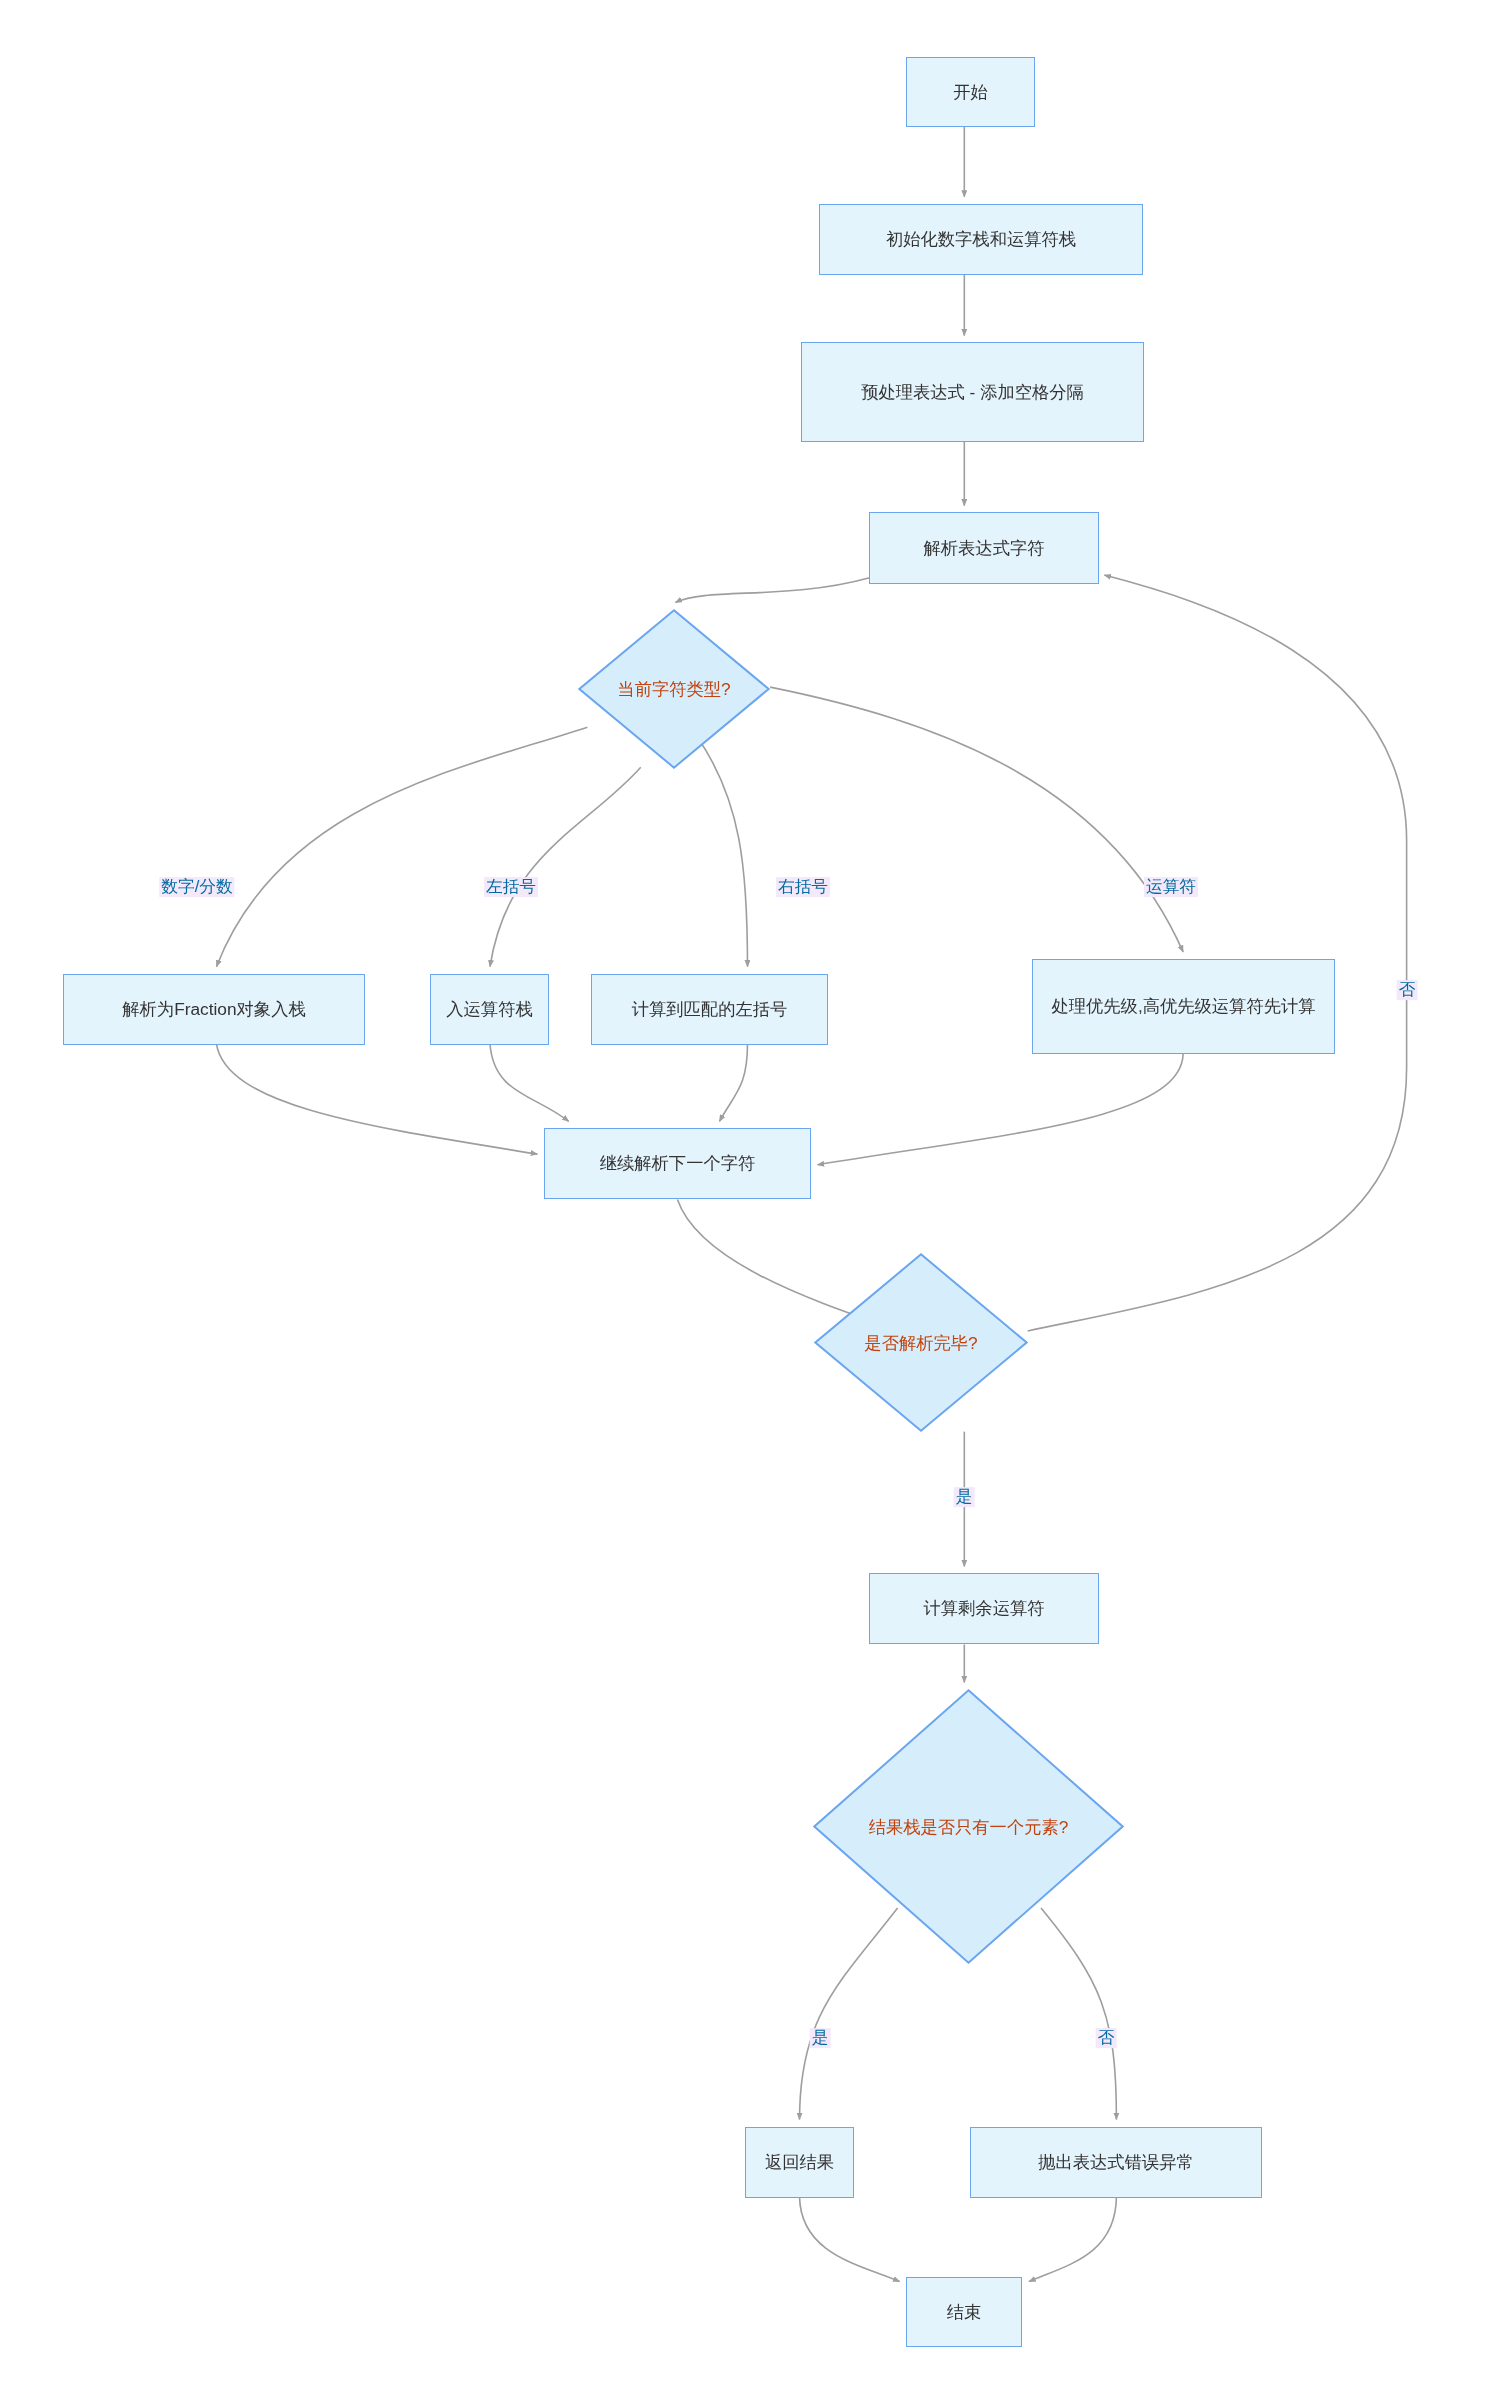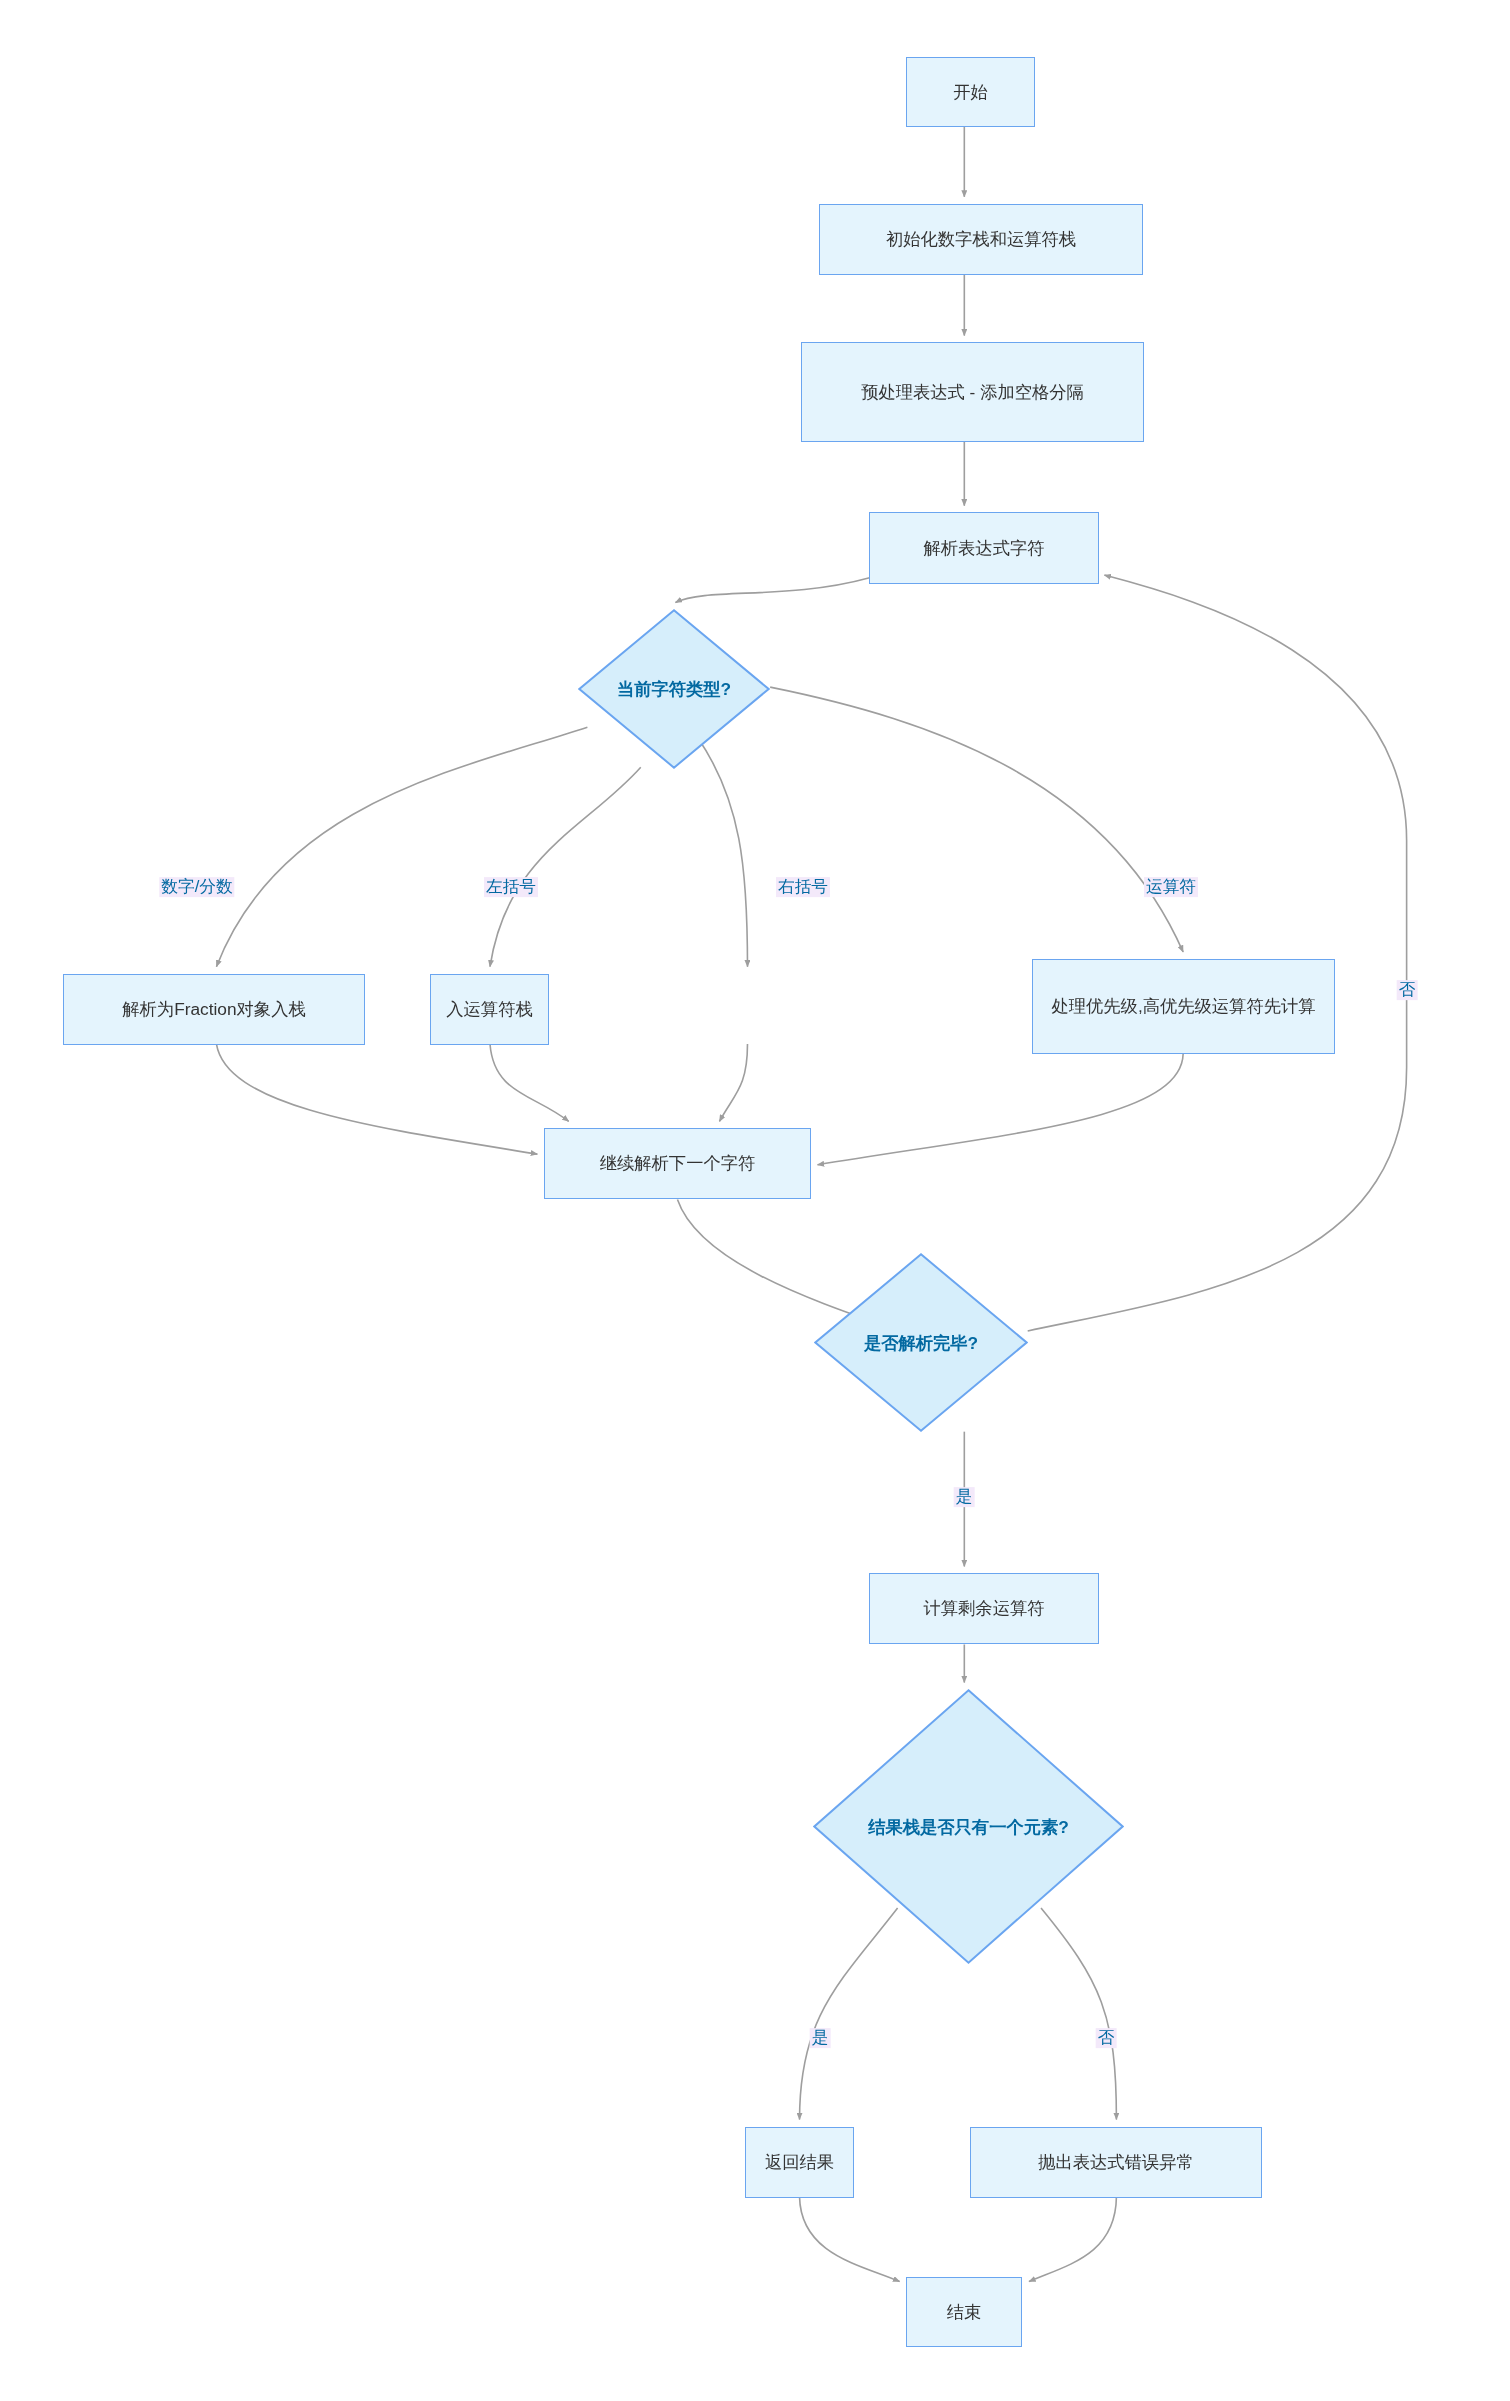--- a/index.html
+++ b/index.html
@@ -51,25 +51,24 @@
   .node-diamond-shape {
     position: absolute;
     left: 0;
     top: 0;
     width: 100%;
     height: 100%;
   }
   .node-diamond-label {
     position: relative;
     z-index: 2;
-    color: #0369a1;
+    color: #c2410c;
     font-size: 17.3px;
     white-space: nowrap;
     text-align: center;
-    font-weight: bold;
   }
   .edge-label {
     position: absolute;
     background: #f3e9fa;
     color: #0369a1;
     font-size: 16.7px;
     line-height: 1.1;
     padding: 0.7px 2px;
     white-space: nowrap;
     transform: translate(-50%, -50%);
@@ -154,20 +153,23 @@
   </div>
 
   <div class="node node-rect" style="left:63px;top:974px;width:302px;height:71px;">
     <span>解析为Fraction对象入栈</span>
   </div>
 
   <div class="node node-rect" style="left:430px;top:974px;width:119px;height:71px;">
     <span>入运算符栈</span>
   </div>
 
+  <div class="node node-rect" style="left:591px;top:974px;width:237px;height:71px;">
+    <span>计算到匹配的左括号</span>
+  </div>
 
   <div class="node node-rect" style="left:1032px;top:959px;width:303px;height:95px;">
     <span>处理优先级,高优先级运算符先计算</span>
   </div>
 
   <div class="node node-rect" style="left:544px;top:1128px;width:267px;height:71px;">
     <span>继续解析下一个字符</span>
   </div>
 
   <div class="node-diamond-wrap" style="left:814px;top:1253px;width:214px;height:179px;">

